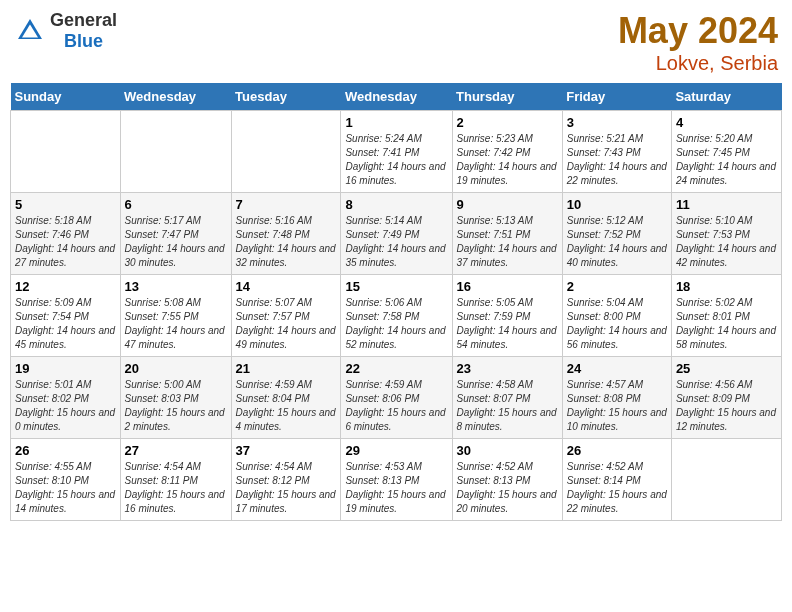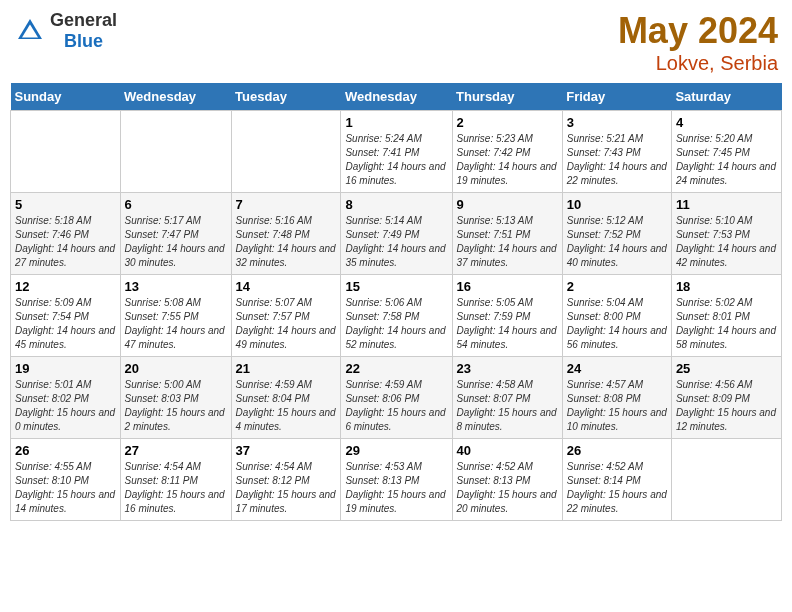--- a/index.html
+++ b/index.html
@@ -242,21 +242,21 @@
         </td>
         <td>
           <div class="day-number">37</div>
           <div class="day-info">Sunrise: 4:54 AM<br>Sunset: 8:12 PM<br>Daylight: 15 hours and 17 minutes.</div>
         </td>
         <td>
           <div class="day-number">29</div>
           <div class="day-info">Sunrise: 4:53 AM<br>Sunset: 8:13 PM<br>Daylight: 15 hours and 19 minutes.</div>
         </td>
         <td>
-          <div class="day-number">40</div>
+          <div class="day-number">30</div>
           <div class="day-info">Sunrise: 4:52 AM<br>Sunset: 8:13 PM<br>Daylight: 15 hours and 20 minutes.</div>
         </td>
         <td>
           <div class="day-number">26</div>
           <div class="day-info">Sunrise: 4:52 AM<br>Sunset: 8:14 PM<br>Daylight: 15 hours and 22 minutes.</div>
         </td>
         <td class="empty-cell"></td>
       </tr>
     </tbody>
 </table>

